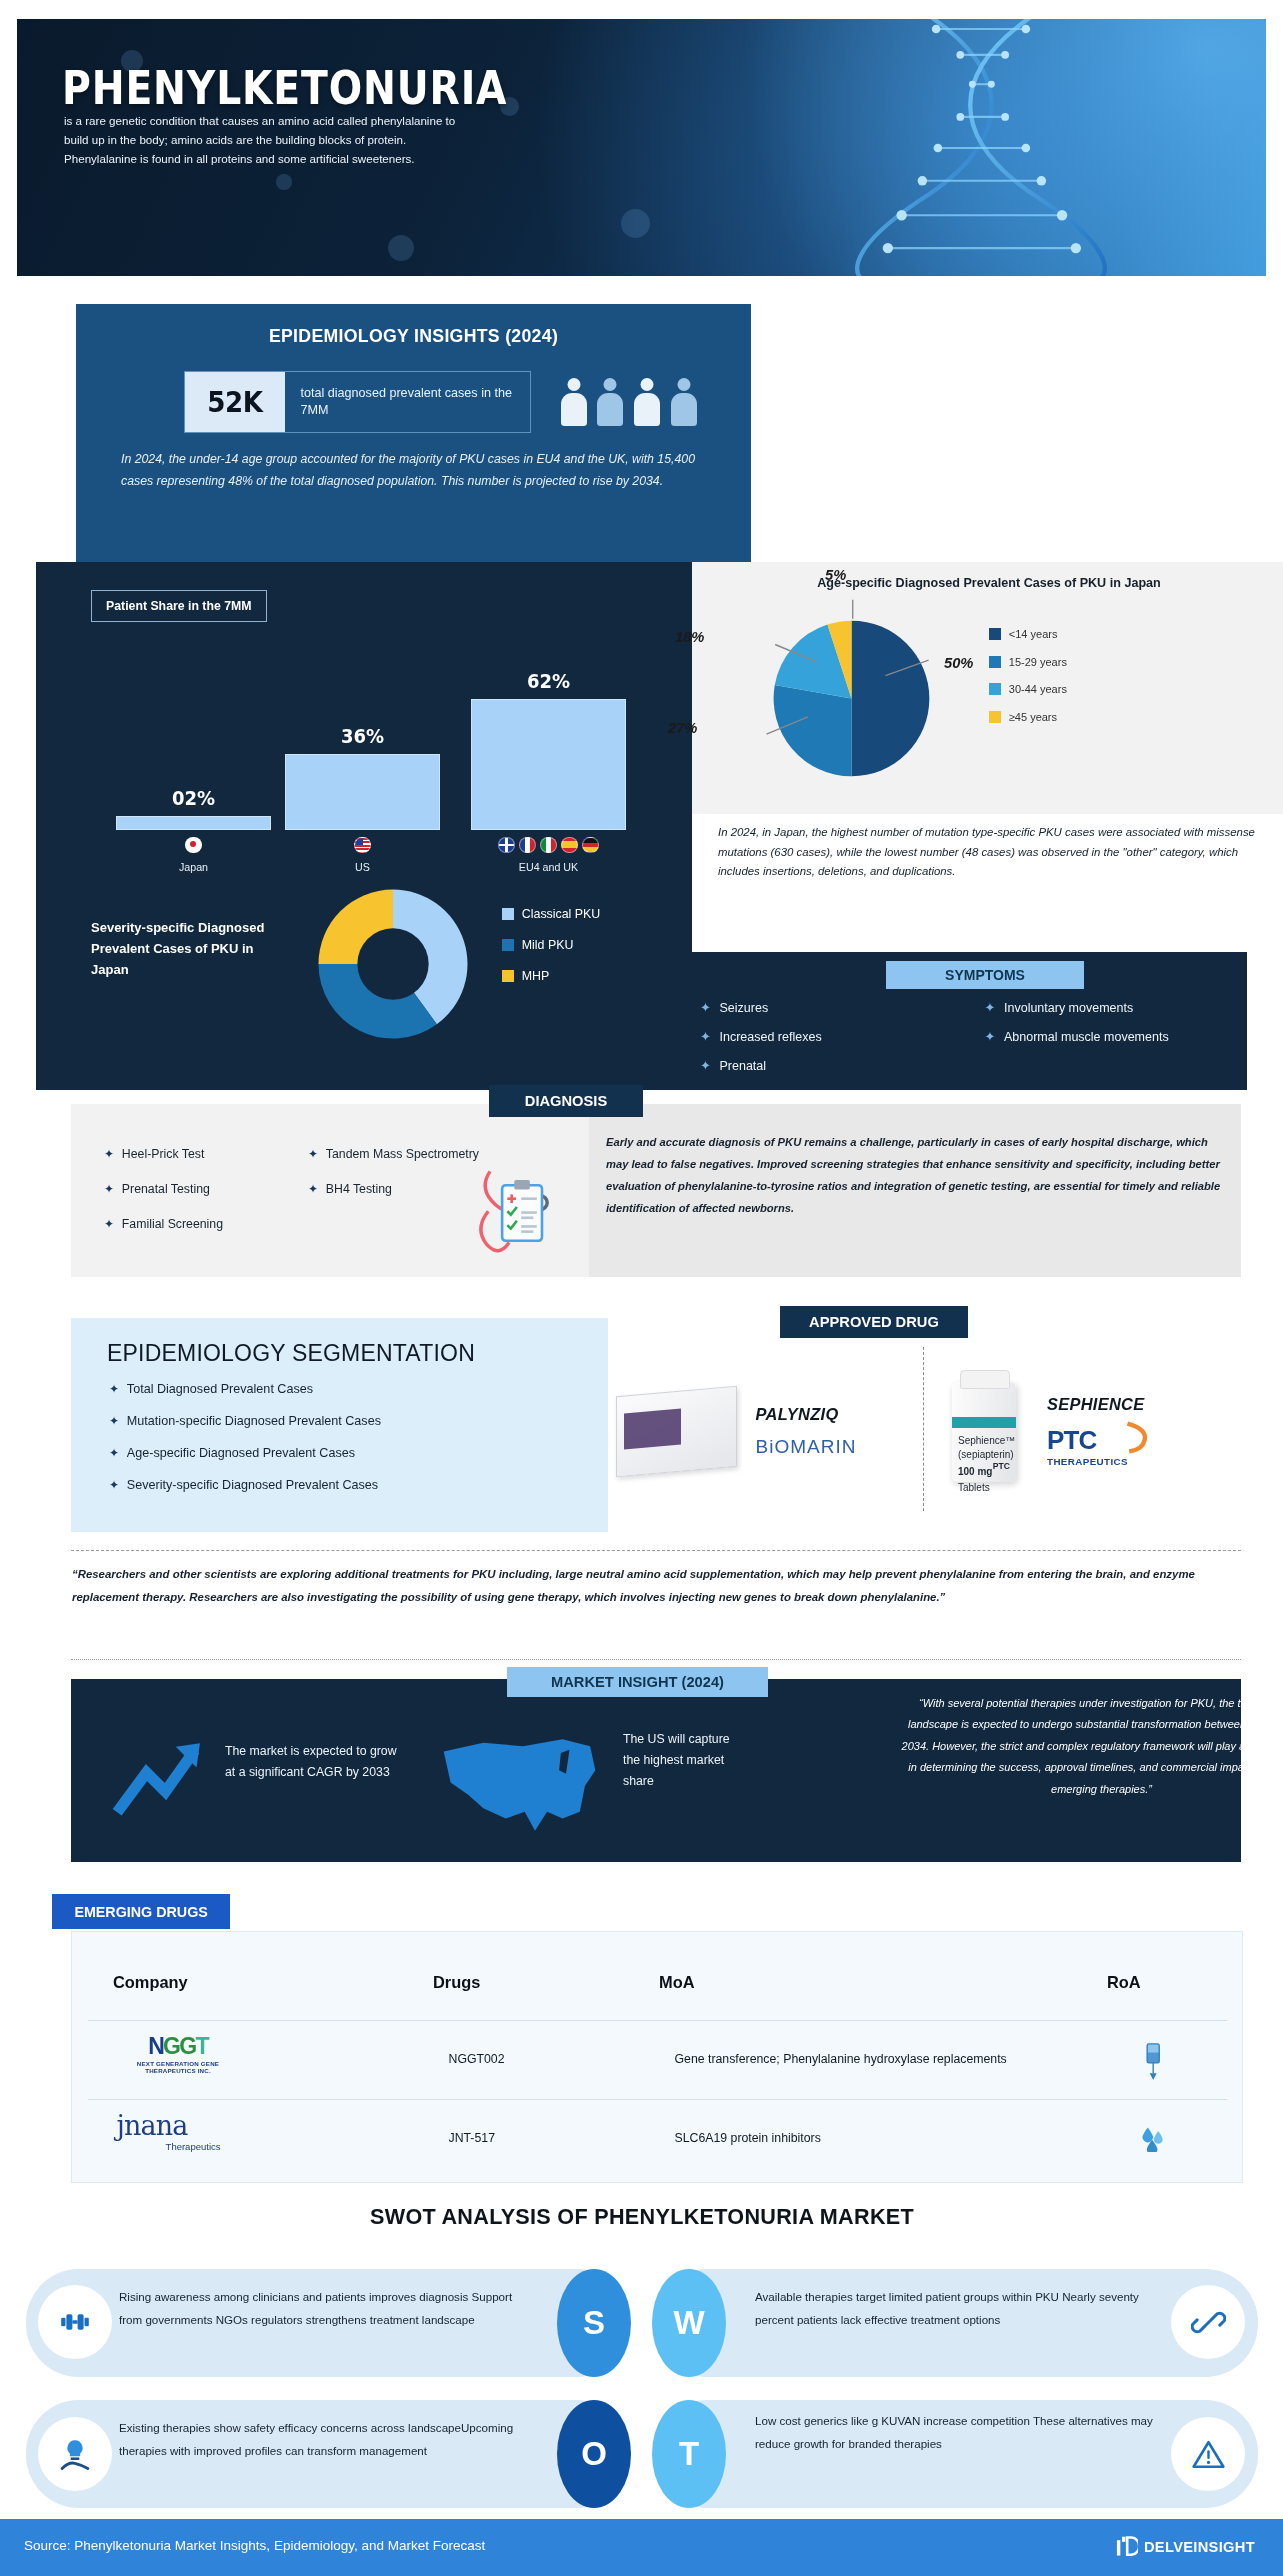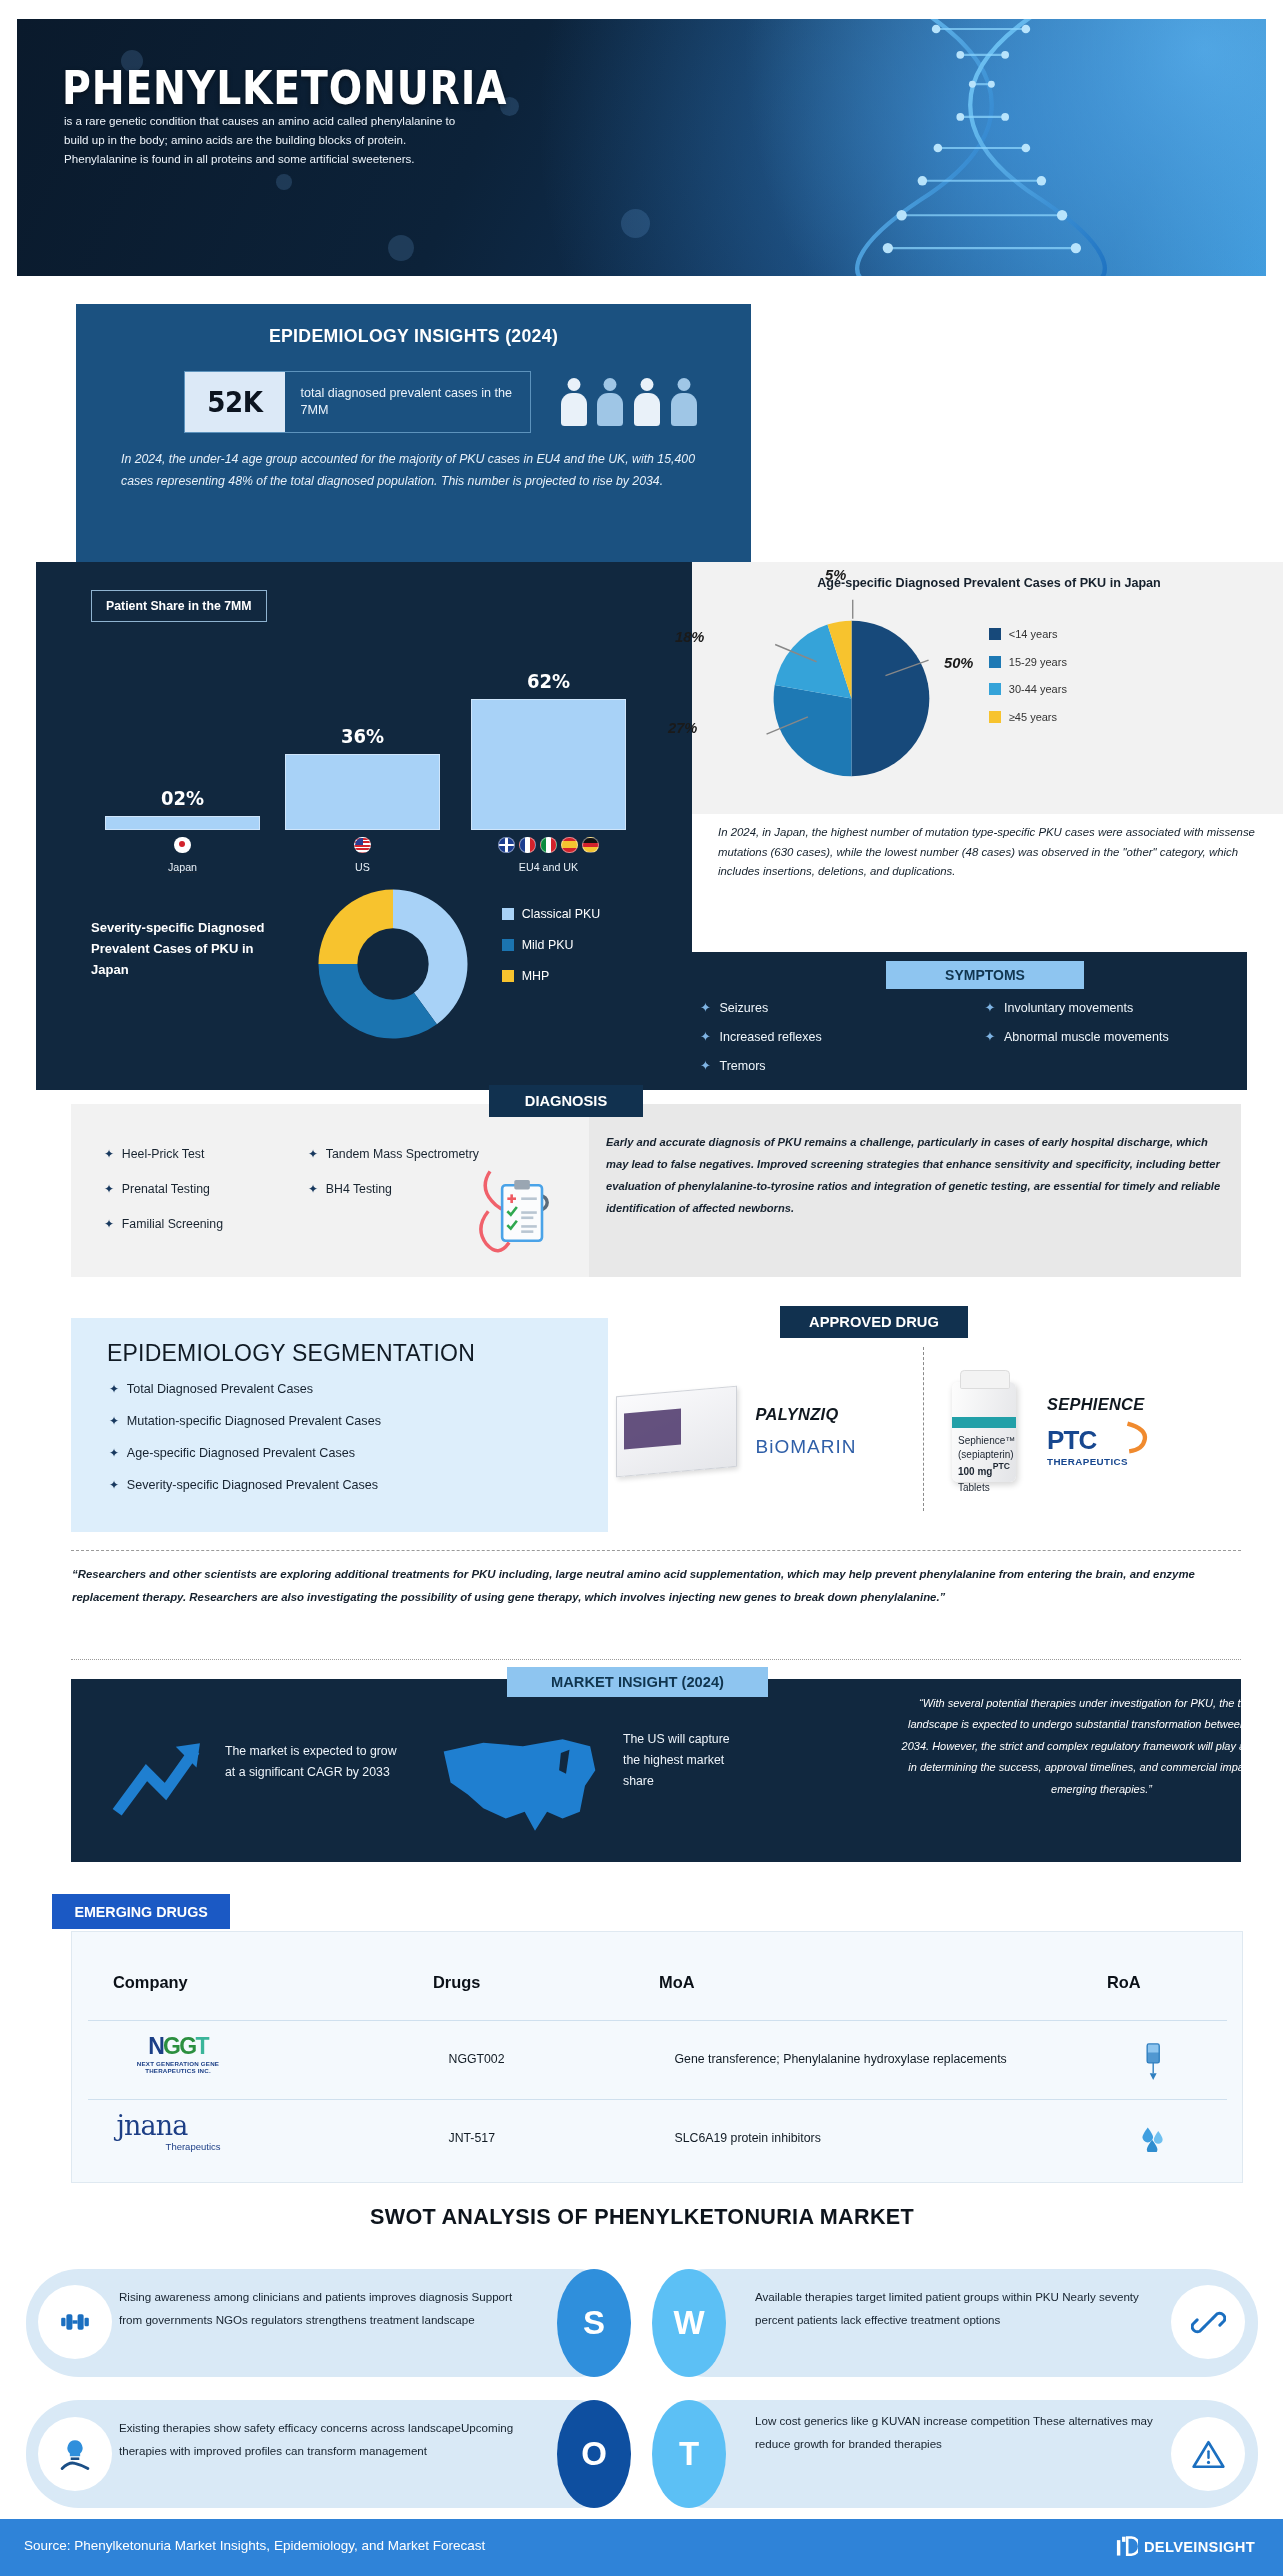--- a/index.html
+++ b/index.html
@@ -219,21 +219,21 @@
     </div>
     <div class="epi-note">In 2024, the under-14 age group accounted for the majority of PKU cases in EU4 and the UK, with 15,400 cases representing 48% of the total diagnosed population. This number is projected to rise by 2034.</div>
   </div>
 
   <div class="band">
     <div class="white-card"></div>
     <div class="white-card2"></div>
 
     <div class="ps-box">Patient Share in the 7MM</div>
     <div class="bars">
-      <div class="bar-col" style="left:14px;width:155px;text-decoration:underline;">
+      <div class="bar-col" style="left:25px;width:155px;text-decoration:underline;">
         <div class="bar-pct">02%</div>
         <div class="bar" style="height:12px;"></div>
         <div class="flagrow">
           <span class="flag" style="background:#fff">
             <span style="position:absolute;left:3.5px;top:3.5px;width:6px;height:6px;border-radius:50%;background:#d2222b;"></span>
           </span>
         </div>
         <div class="bar-lbl">Japan</div>
       </div>
       <div class="bar-col" style="left:194px;width:155px;">
@@ -347,21 +347,21 @@
       <div class="sym">
           <span class="dia">✦</span>
           <span>Increased reflexes</span>
         </div>
       <div class="sym">
           <span class="dia">✦</span>
           <span>Abnormal muscle movements</span>
         </div>
       <div class="sym">
           <span class="dia">✦</span>
-          <span>Tremors</span>
+          <span>Prenatal</span>
         </div>
     </div>
   </div>
 
   <div class="diagnosis">
     <div class="right"></div>
     <div class="sec-tag" style="left:418px;top:-19px;width:154px;font-size:14.7px;padding:7.8px 0;">DIAGNOSIS</div>
     <div class="dg-list" style="left:33px;">
       <div>
           <span class="dia-d">✦</span>

